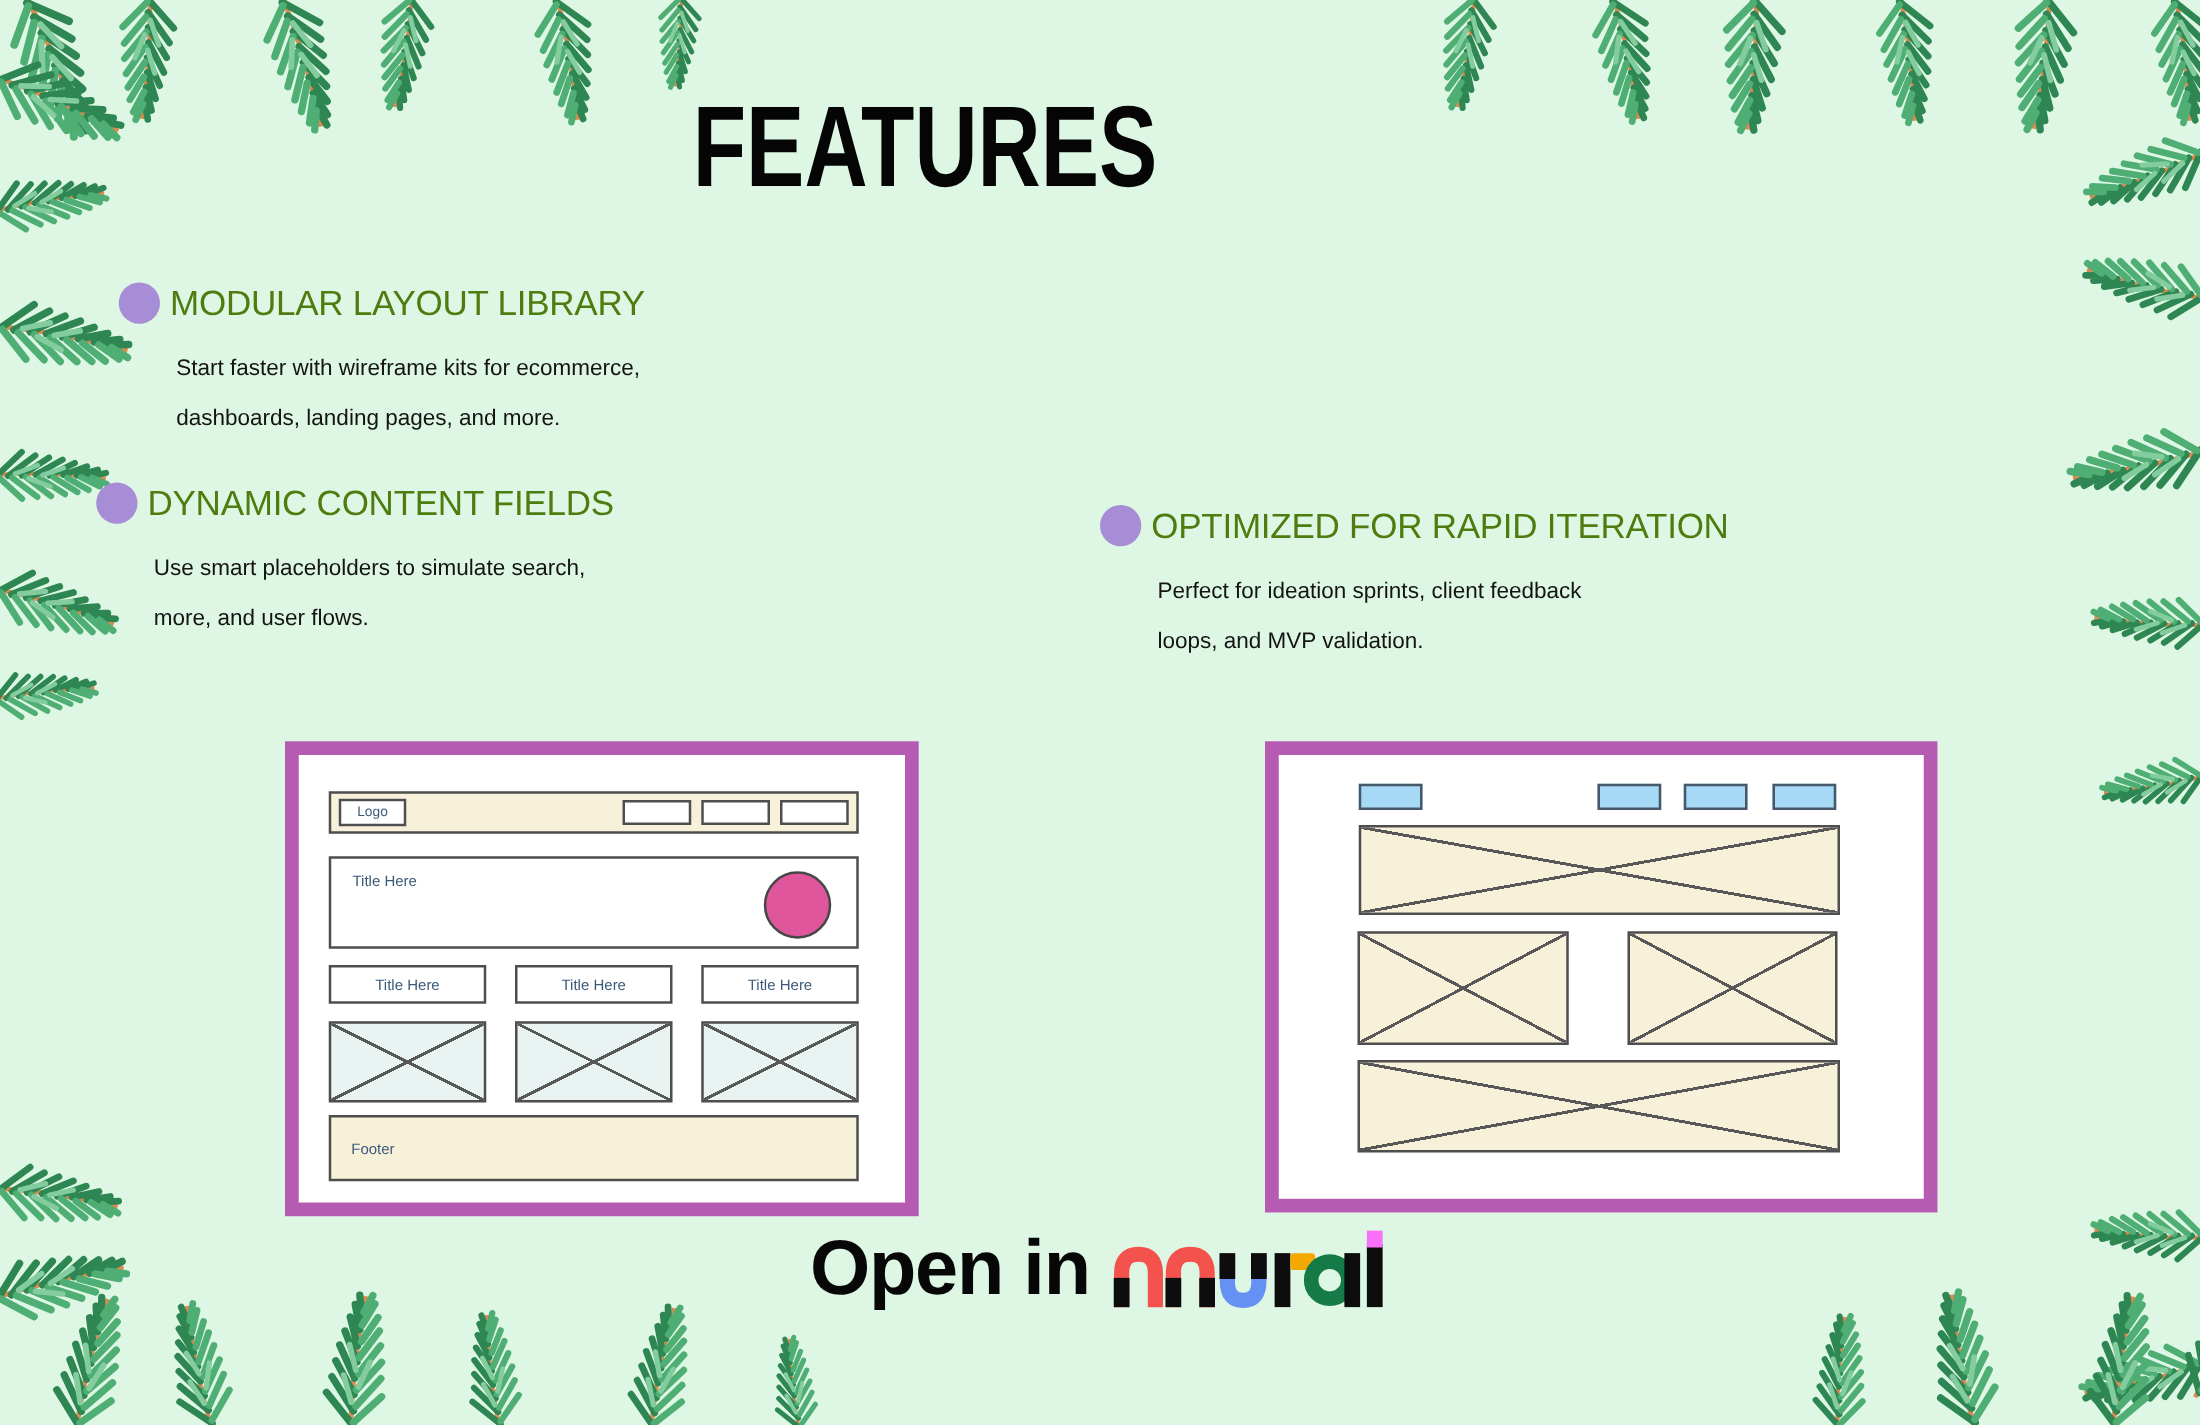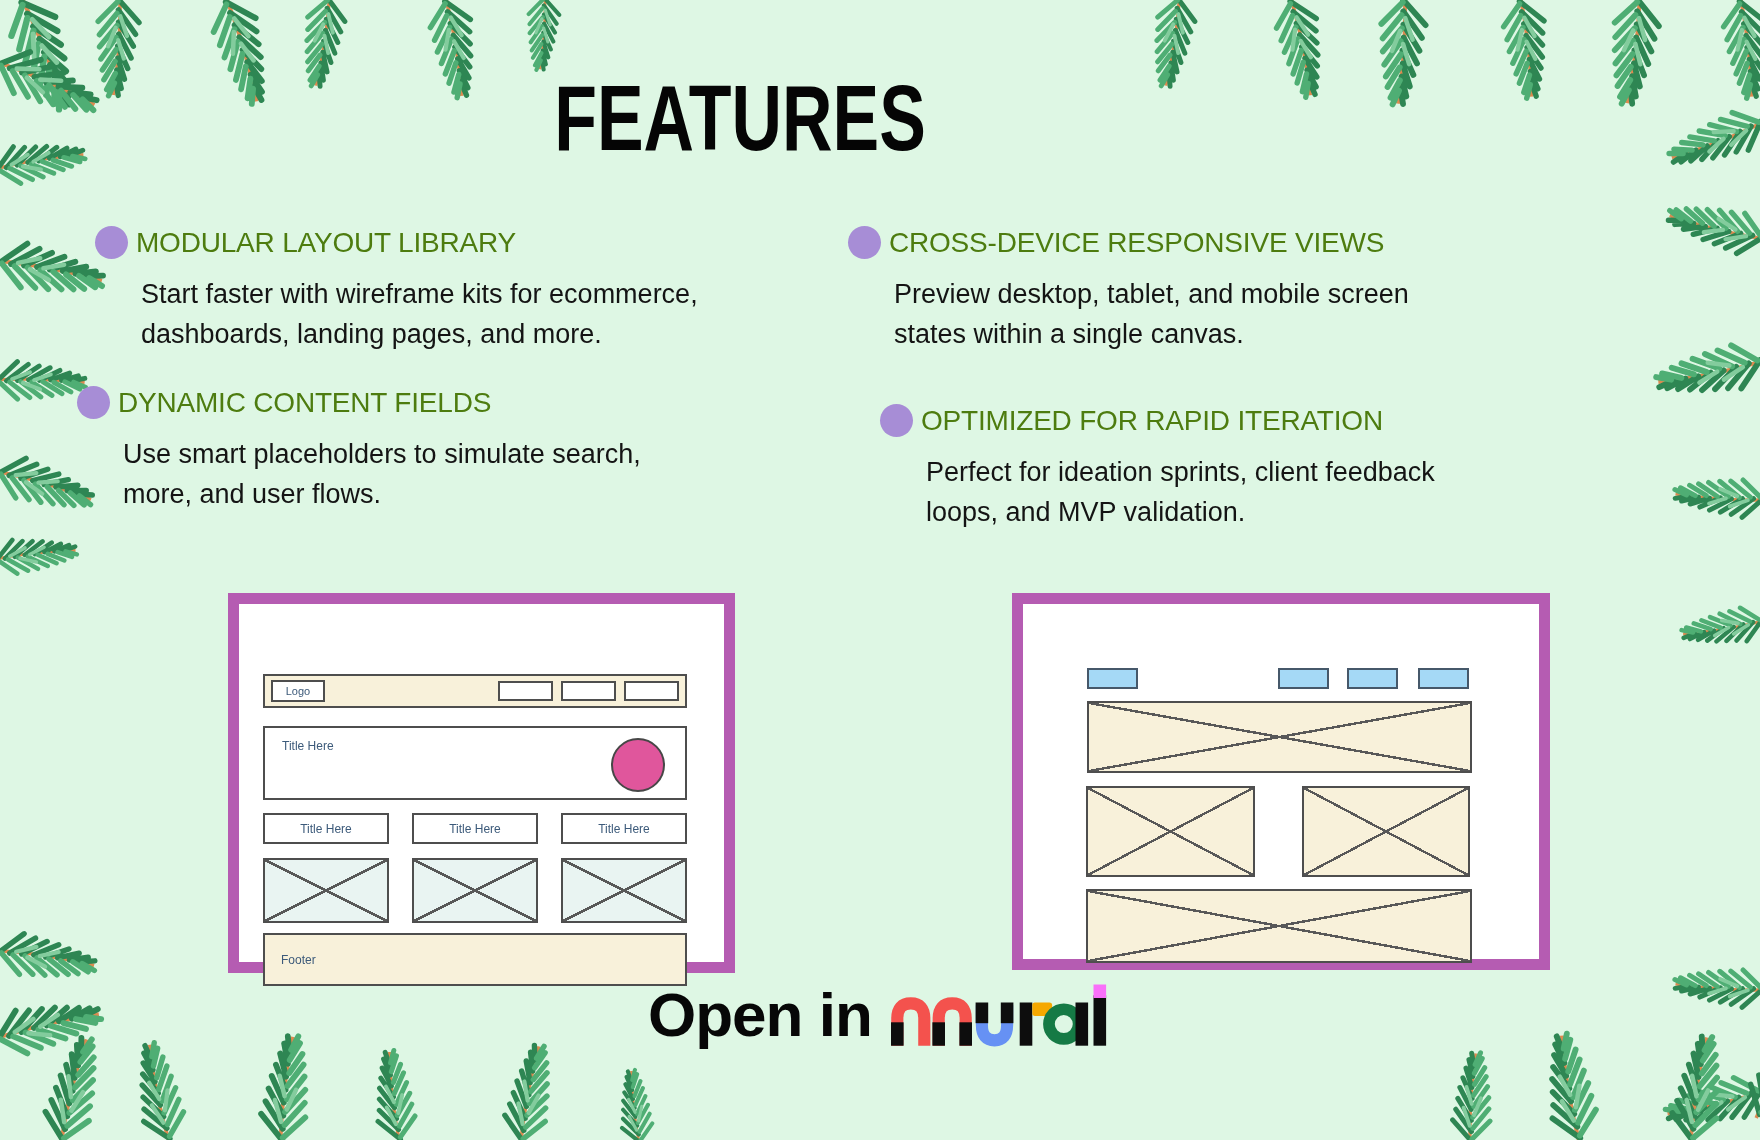--- a/index.html
+++ b/index.html
@@ -33,35 +33,35 @@
     transform:scaleX(.76);transform-origin:50% 50%;
     color:#050505;
   }
 
   .feature{position:absolute;}
   .feature .head{display:flex;align-items:center;gap:8px;}
   .bullet{width:33px;height:33px;border-radius:50%;background:var(--bullet);flex:none;}
   .feature h2{font-size:28px;font-weight:400;color:#4d7c0f;letter-spacing:-.2px;}
   .feature .desc{
     margin:15px 0 0 46px;
-    font-size:27px;line-height:40px;
+    font-size:18px;line-height:40px;
     white-space:pre-line;color:#141414;
   }
   .f1{left:95px;top:226px;}
   .f2{left:77px;top:386px;}
   .f3{left:848px;top:226px;}
   .f4{left:880px;top:378px;margin-top:26px;}
 
   
   .wireframe{
     position:absolute;background:#fff;border:11px solid var(--frame);
   }
   .wf-desktop{left:228px;top:593px;width:507px;height:380px;}
   .wf-resp{left:1012px;top:593px;width:538px;height:377px;}
-  .wireframe .inner{position:absolute;inset:0;margin-top:41px;}
+  .wireframe .inner{position:absolute;inset:0;}
   .wfbox{border:2px solid var(--boxline);position:absolute;background:#fff;}
   .cream{background:var(--cream);}
   .xbox{
     background-color:var(--teal);
     background-image:
       linear-gradient(to top right,transparent calc(50% - 1.2px),#585858 calc(50% - 1.2px),#585858 calc(50% + 1.2px),transparent calc(50% + 1.2px)),
       linear-gradient(to bottom right,transparent calc(50% - 1.2px),#585858 calc(50% - 1.2px),#585858 calc(50% + 1.2px),transparent calc(50% + 1.2px));
   }
   .xbox.cream{background-color:var(--cream);}
   .wftext{color:var(--wftext);font-size:12px;}
@@ -171,28 +171,20 @@
 
     <section class="feature f2">
       <div class="head">
         <span class="bullet"></span>
         <h2>DYNAMIC CONTENT FIELDS</h2>
       </div>
       <p class="desc">Use smart placeholders to simulate search,
 more, and user flows.</p>
     </section>
 
-    <section class="feature f3">
-      <div class="head">
-        <span class="bullet"></span>
-        <h2>CROSS-DEVICE RESPONSIVE VIEWS</h2>
-      </div>
-      <p class="desc">Preview desktop, tablet, and mobile screen
-states within a single canvas.</p>
-    </section>
 
     <section class="feature f4">
       <div class="head">
         <span class="bullet"></span>
         <h2>OPTIMIZED FOR RAPID ITERATION</h2>
       </div>
       <p class="desc">Perfect for ideation sprints, client feedback
 loops, and MVP validation.</p>
     </section>
 

